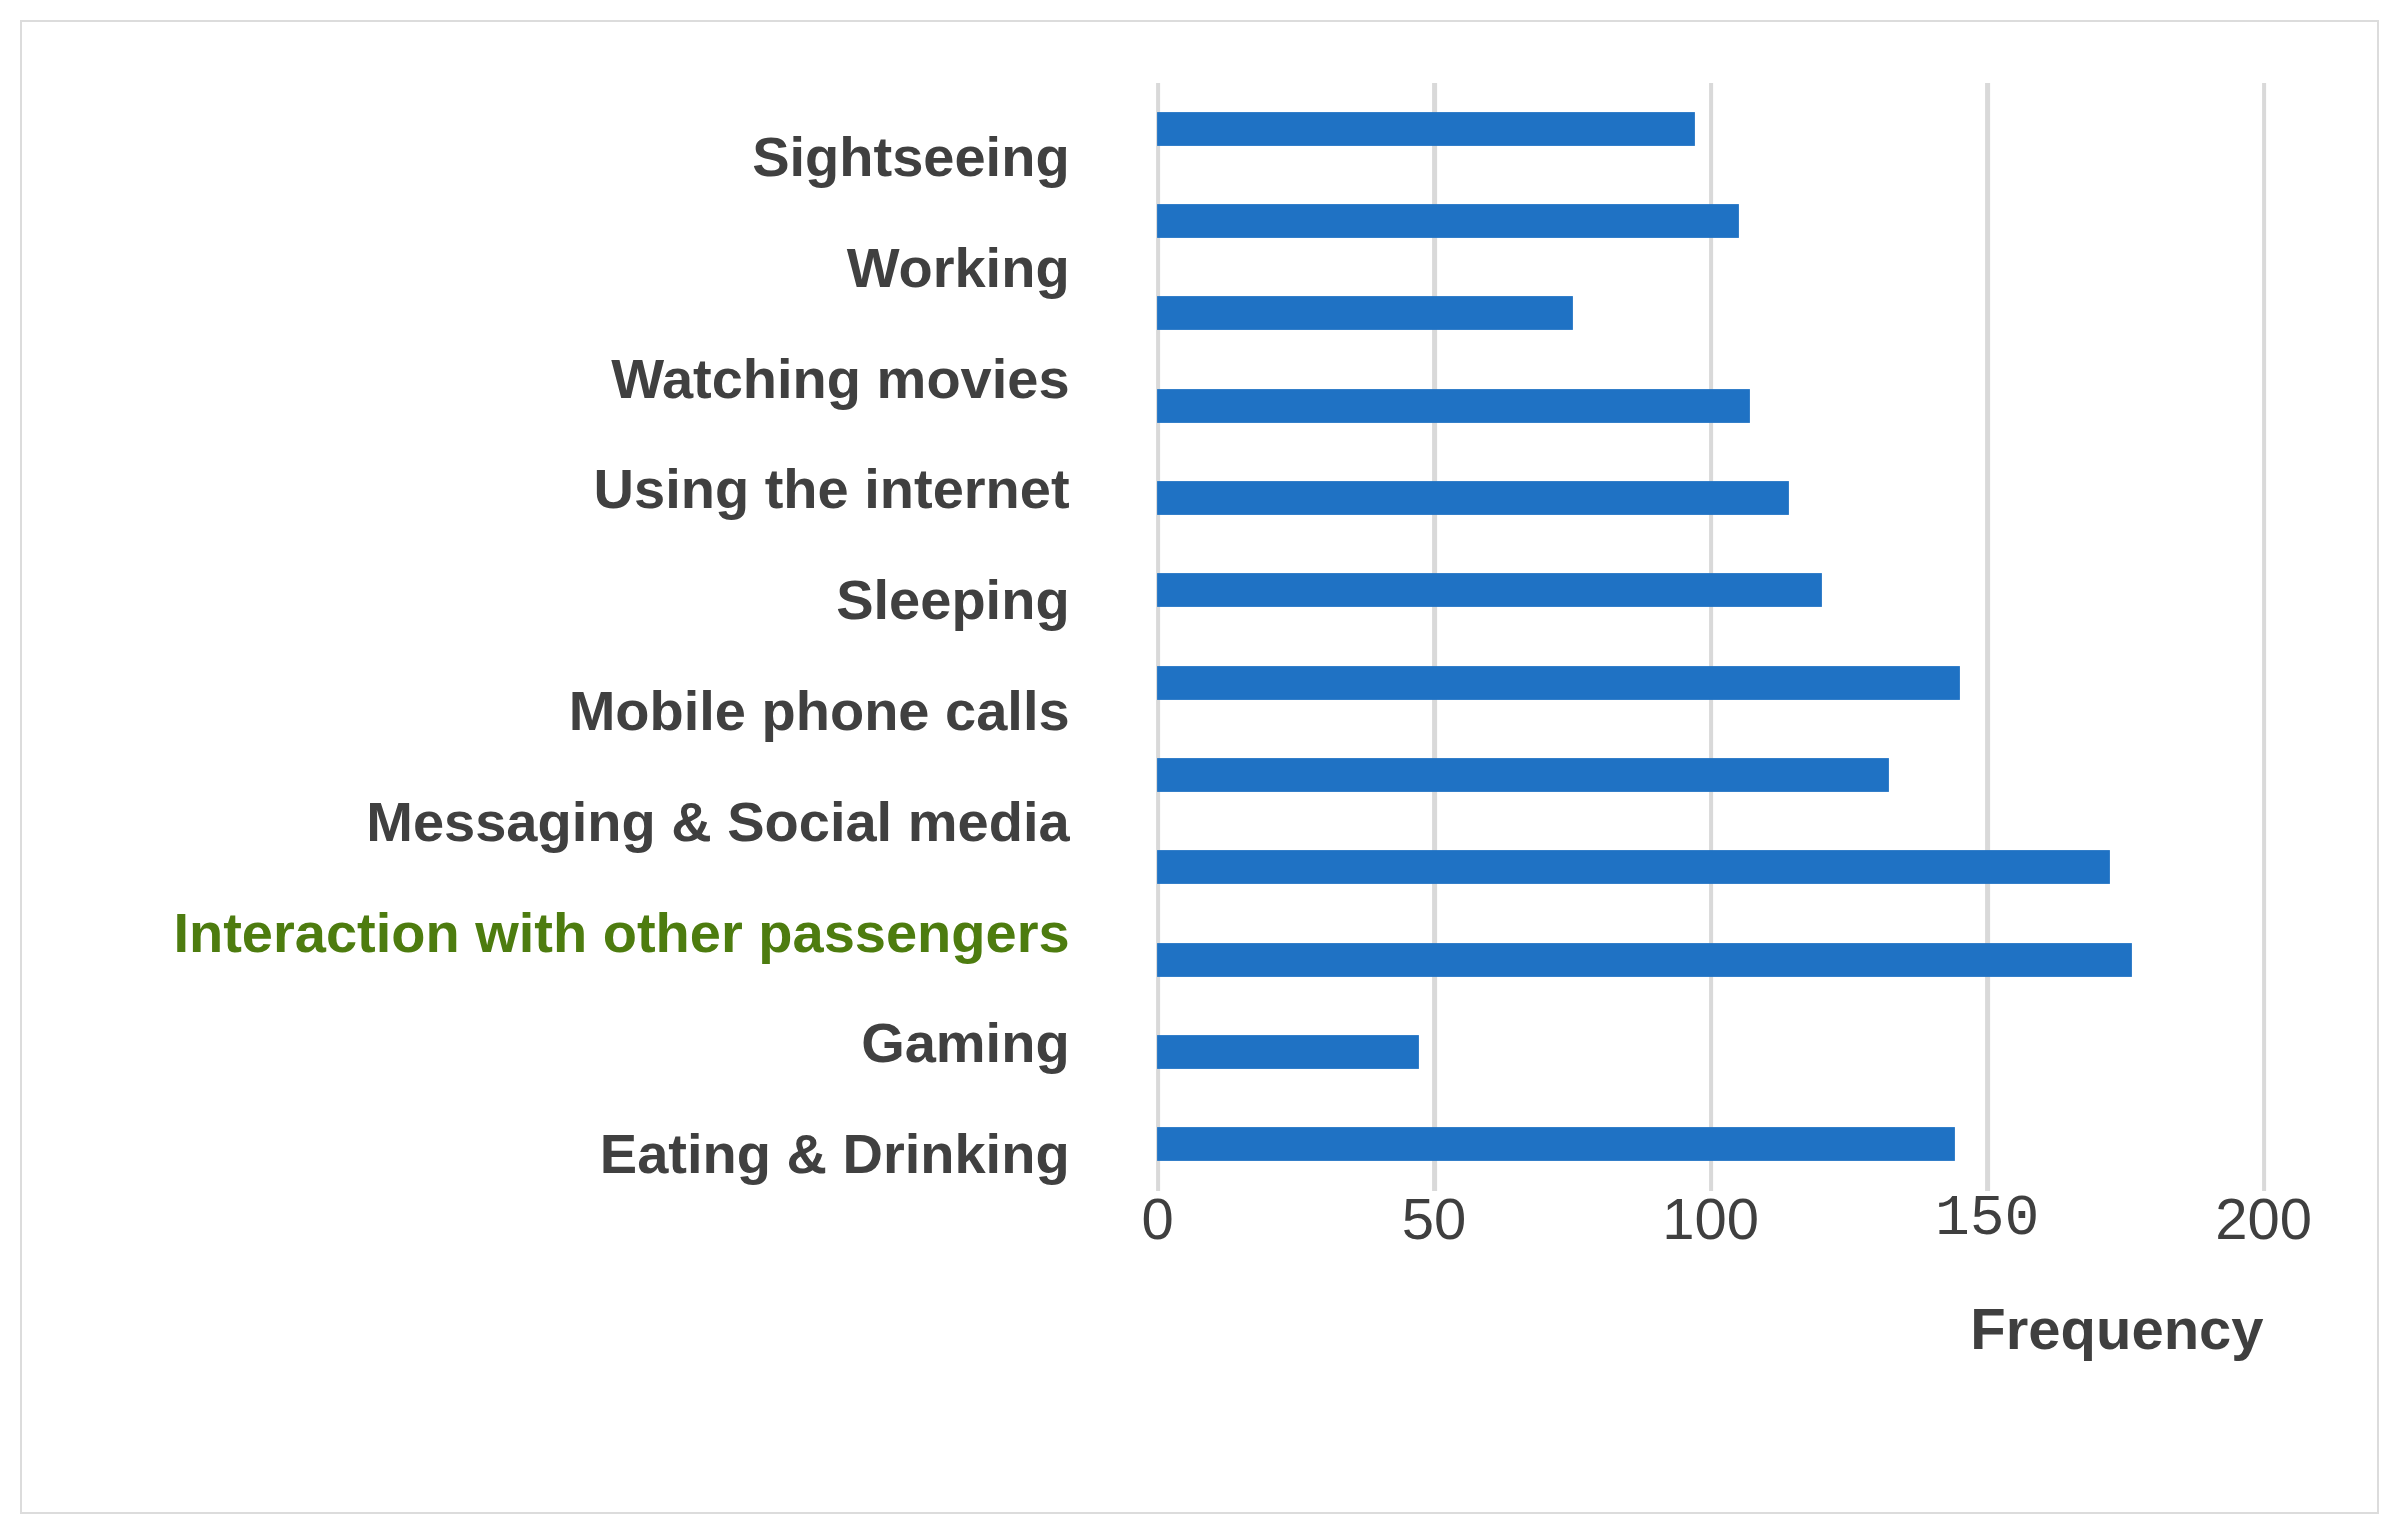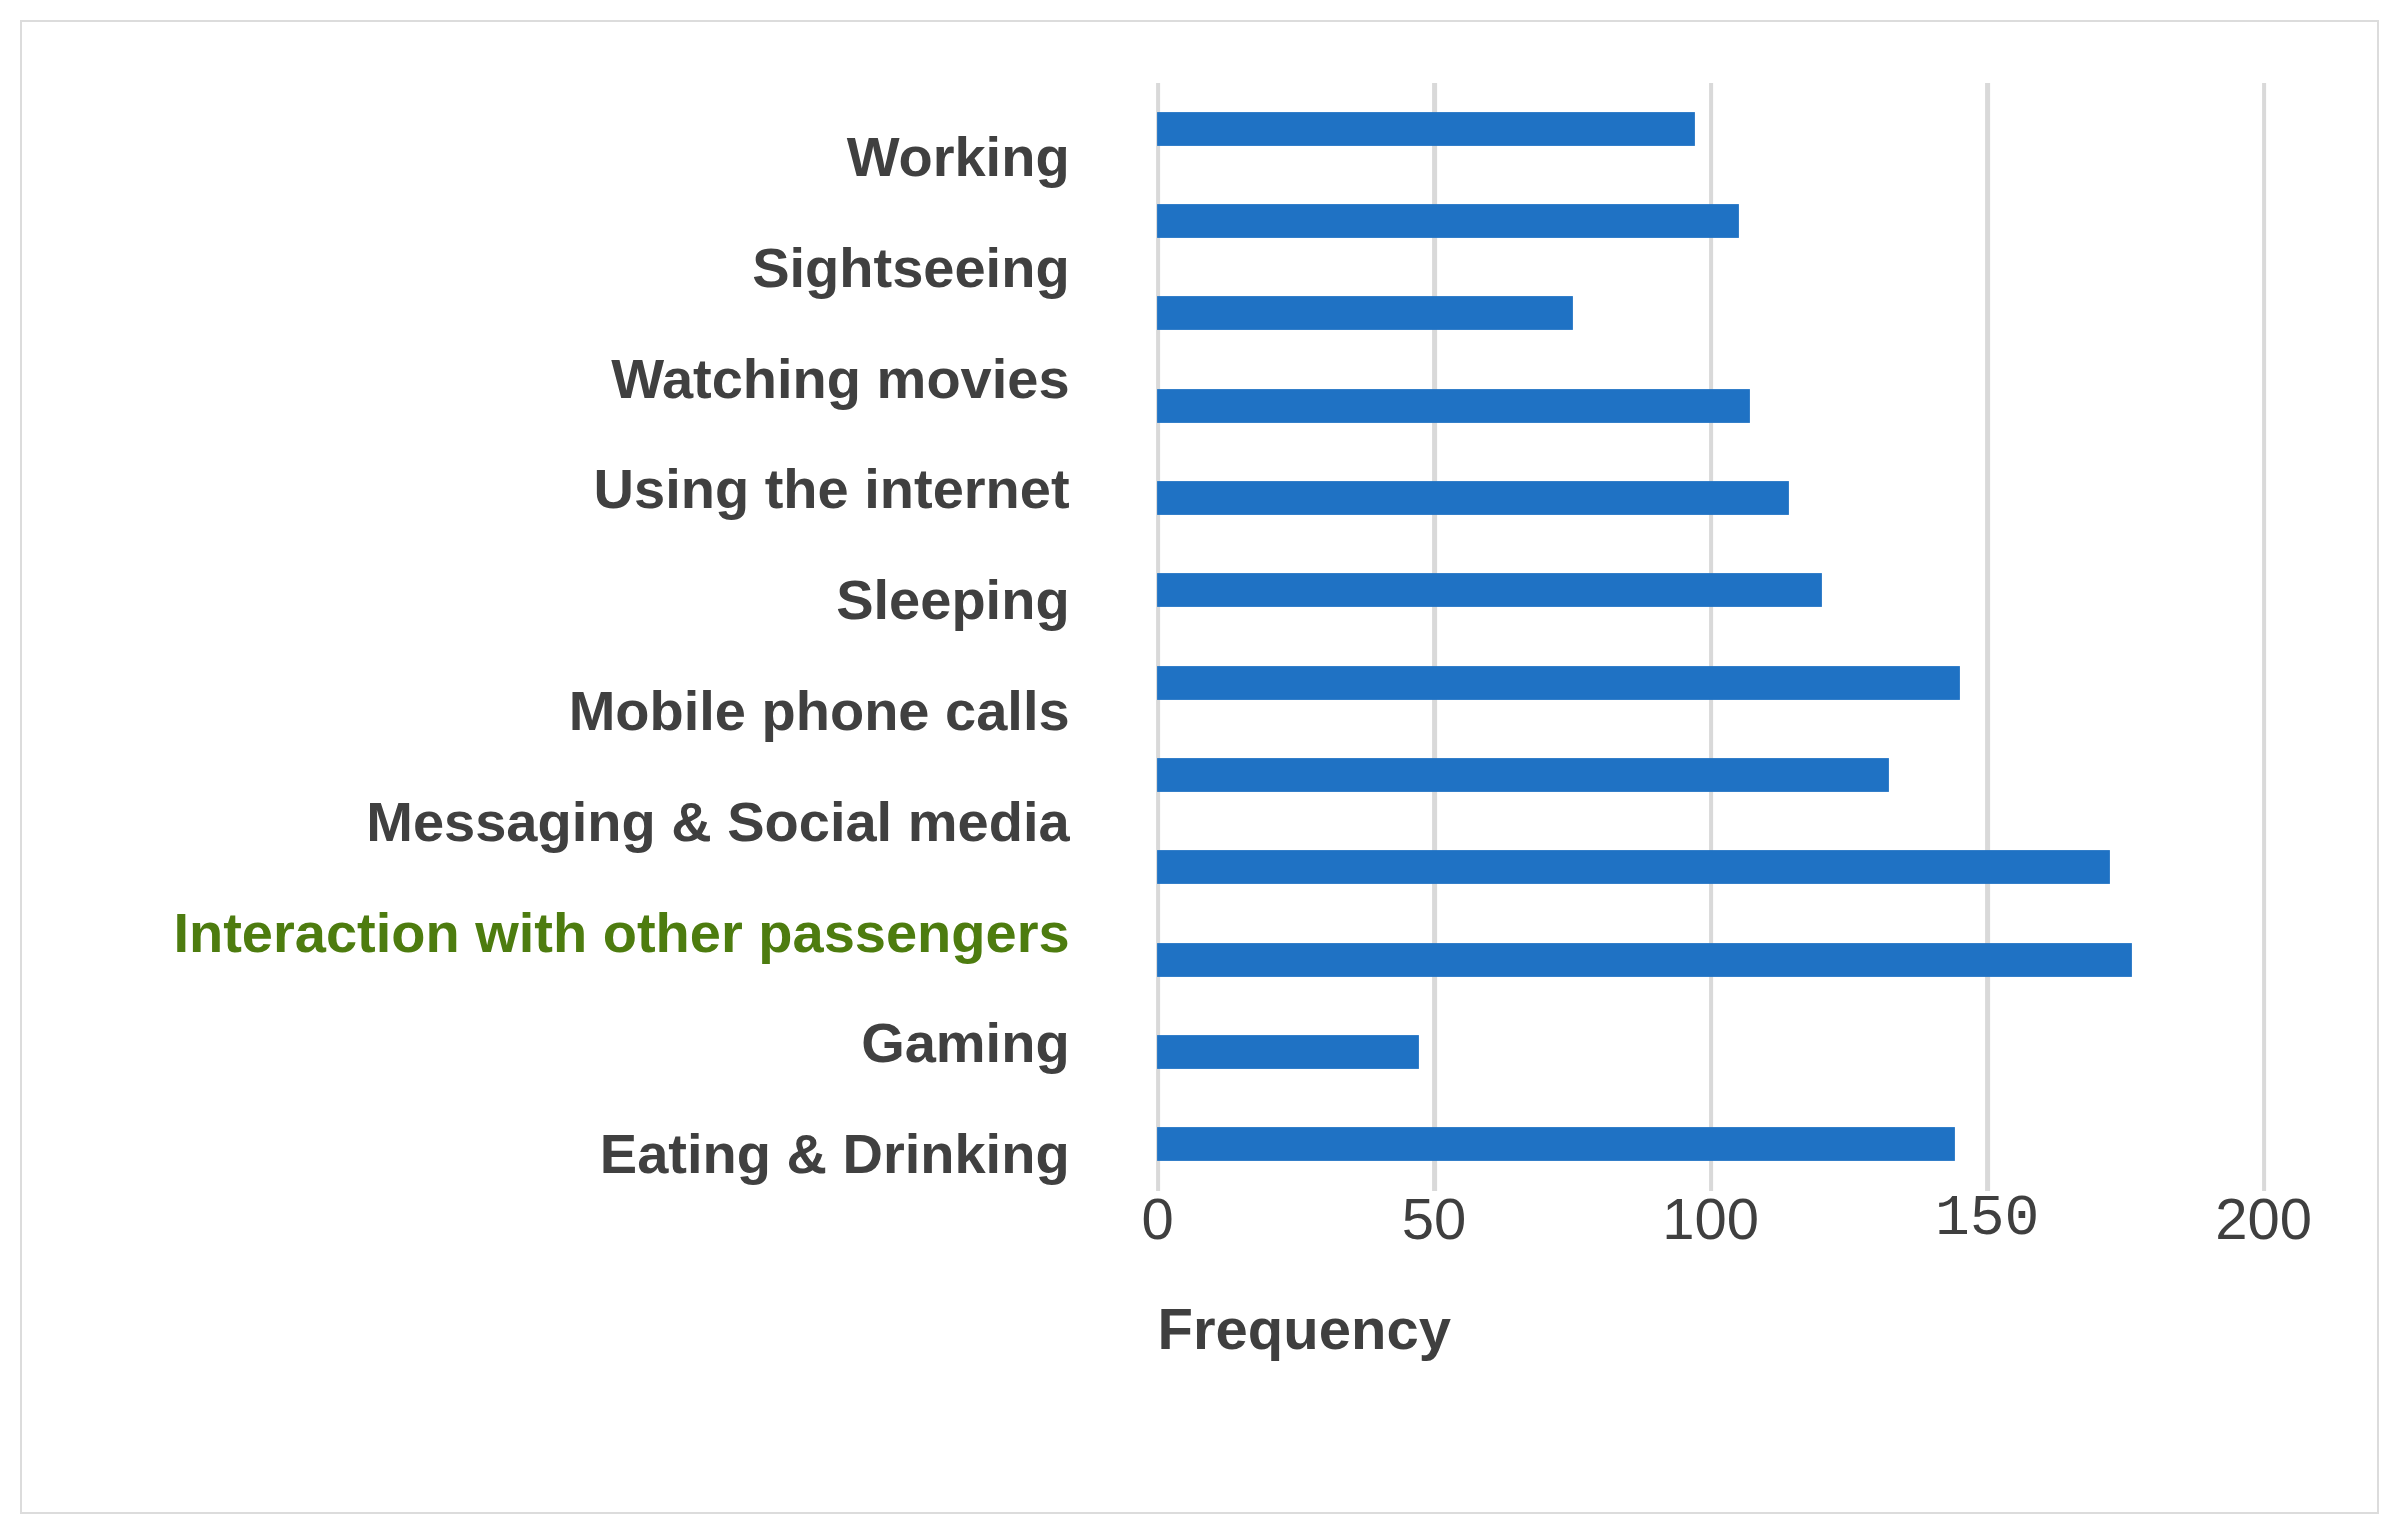--- a/index.html
+++ b/index.html
@@ -117,39 +117,39 @@
     color: #3f3f3f;
     line-height: 1;
     white-space: nowrap;
   }
 
   #axis-title {
     position: absolute;
     left: 1136px;
     top: 1278px;
     width: 1106px;
-    text-align: left;
+    text-align: right;
     font-size: 58px;
     font-weight: bold;
     color: #3f3f3f;
     line-height: 1;
   }
 </style>
 </head>
 <body>
 
 <div id="chart-frame">
   <div id="plot-wrap">
 
     <div id="category-axis">
         <div class="cat-cell">
+          <span class="cat-label" style="color: rgb(64, 64, 64);">Sightseeing</span>
+        </div>
+        <div class="cat-cell">
           <span class="cat-label" style="color: rgb(64, 64, 64);">Working</span>
-        </div>
-        <div class="cat-cell">
-          <span class="cat-label" style="color: rgb(64, 64, 64);">Sightseeing</span>
         </div>
         <div class="cat-cell">
           <span class="cat-label" style="color: rgb(64, 64, 64);">Watching movies</span>
         </div>
         <div class="cat-cell">
           <span class="cat-label" style="color: rgb(64, 64, 64); margin-left: 44px;">Using the internet</span>
         </div>
         <div class="cat-cell">
           <span class="cat-label" style="color: rgb(64, 64, 64);">Sleeping</span>
         </div>

